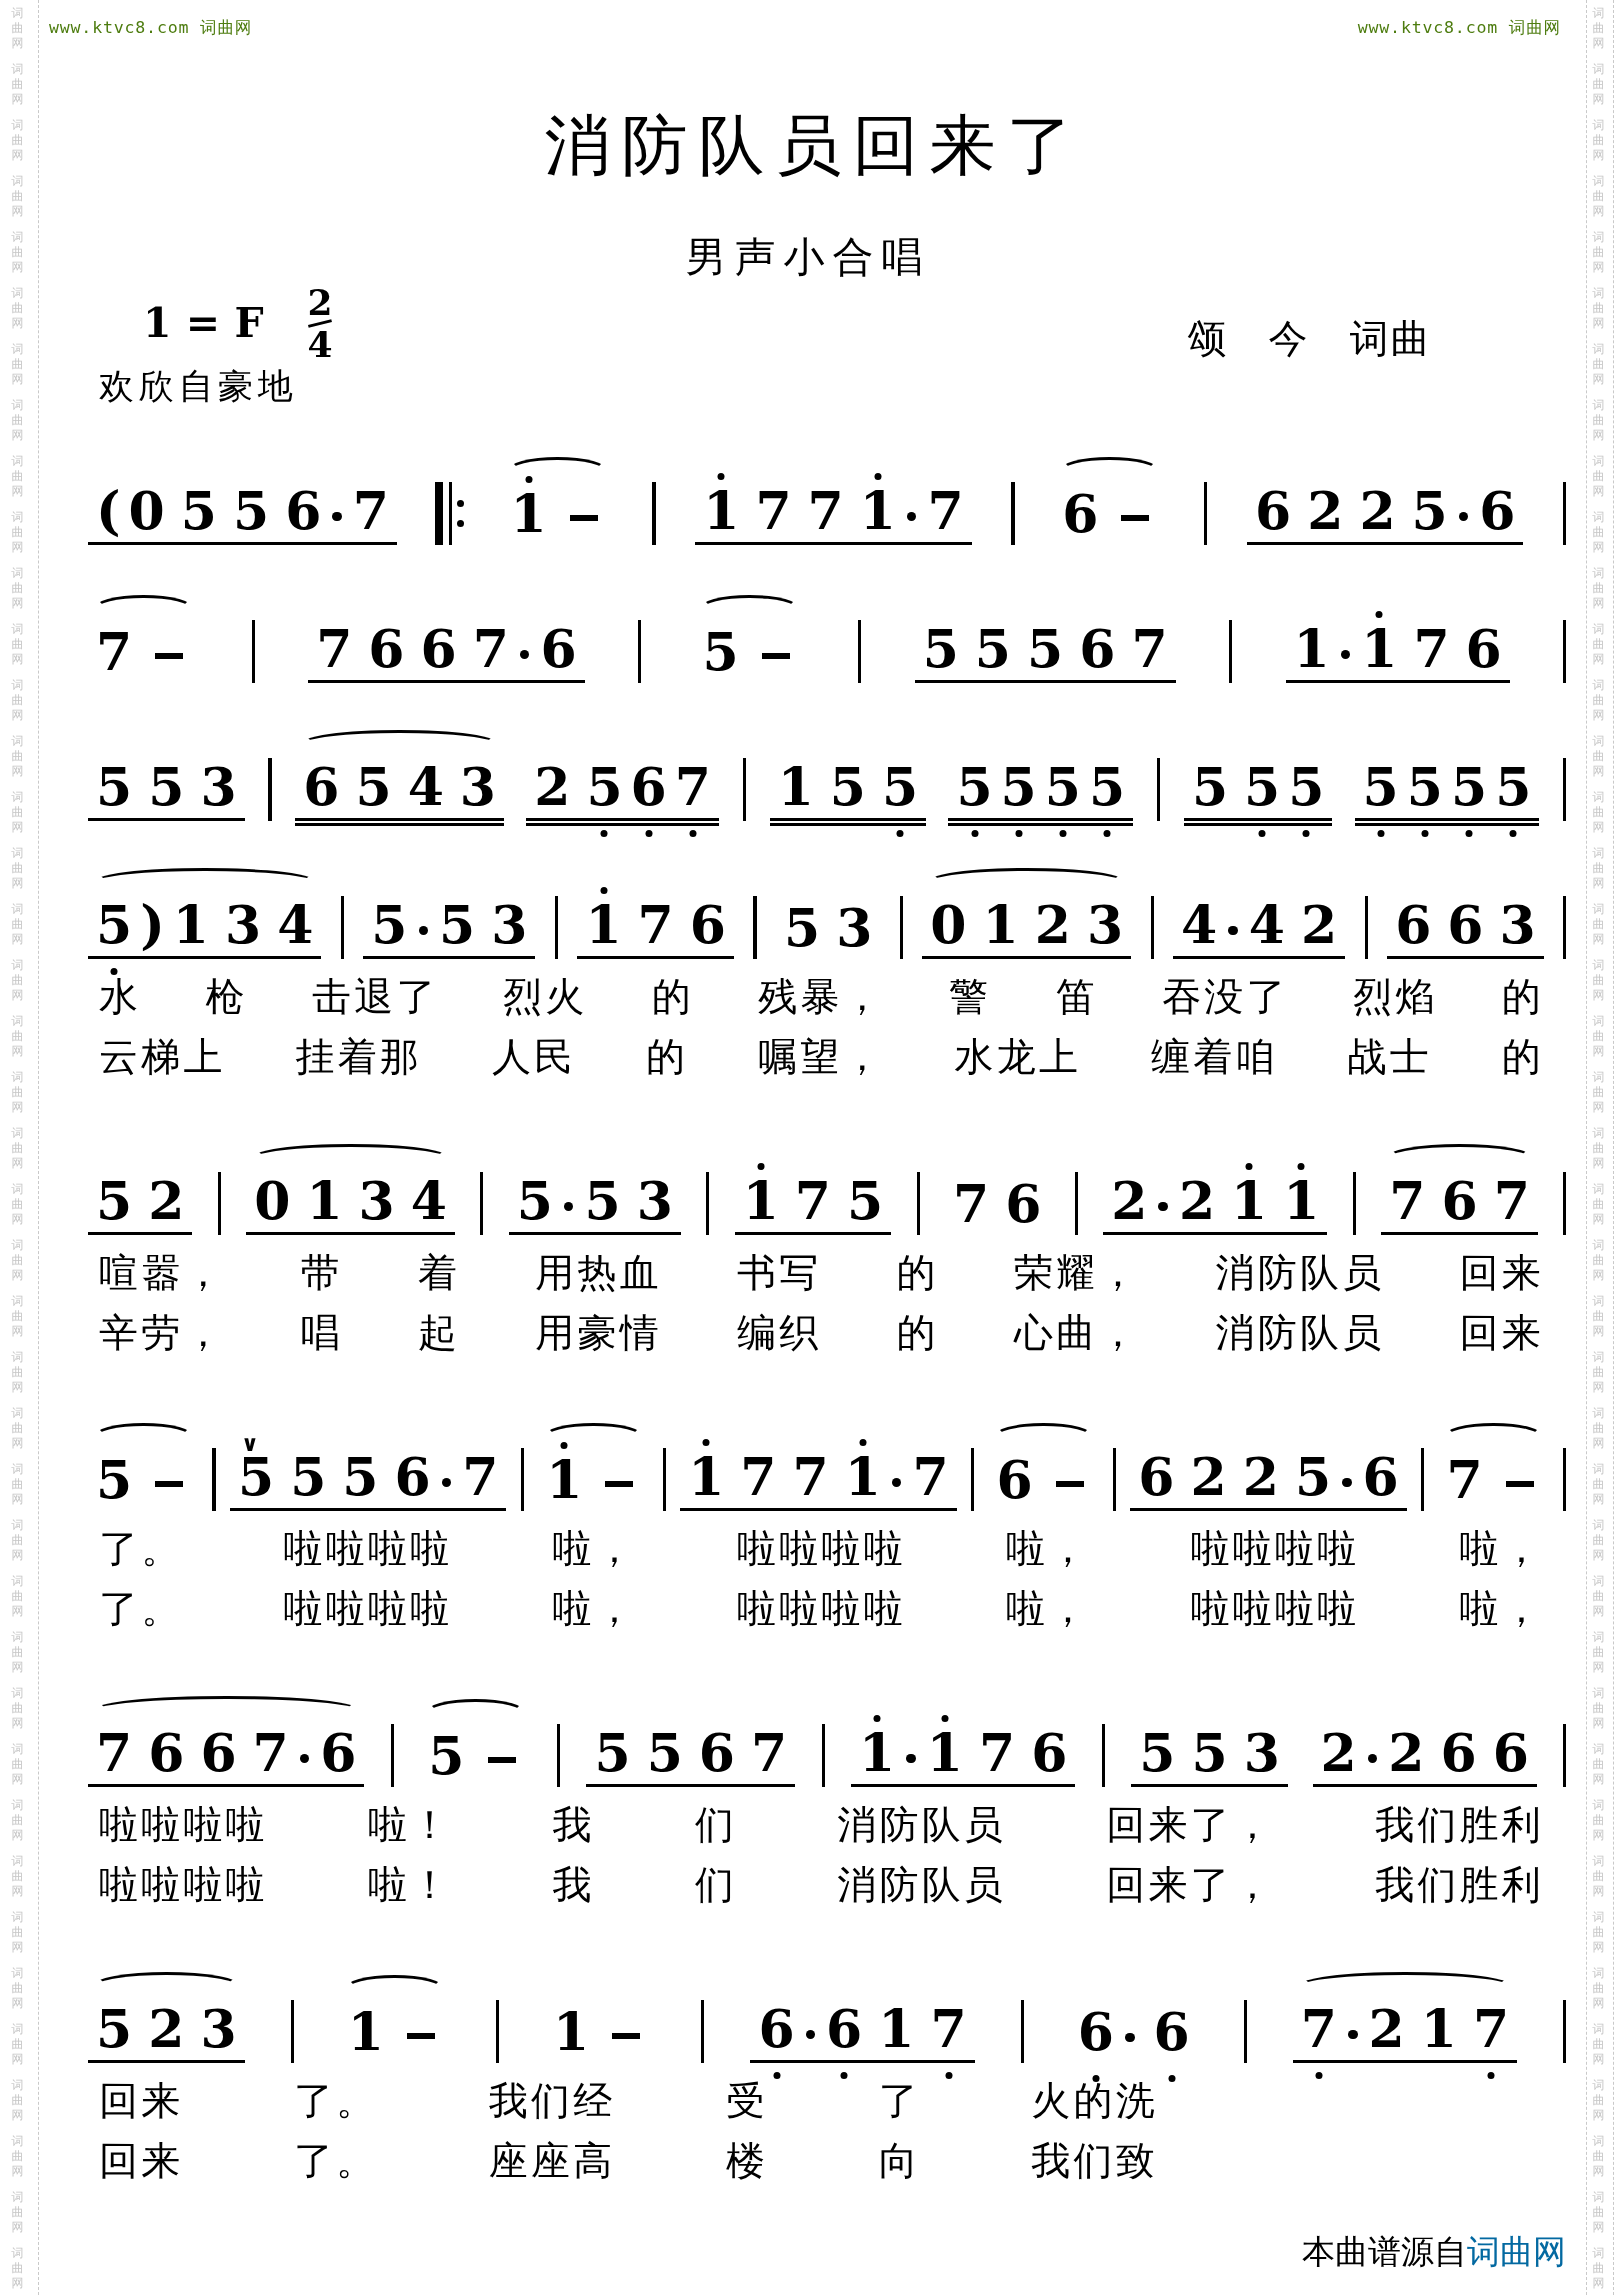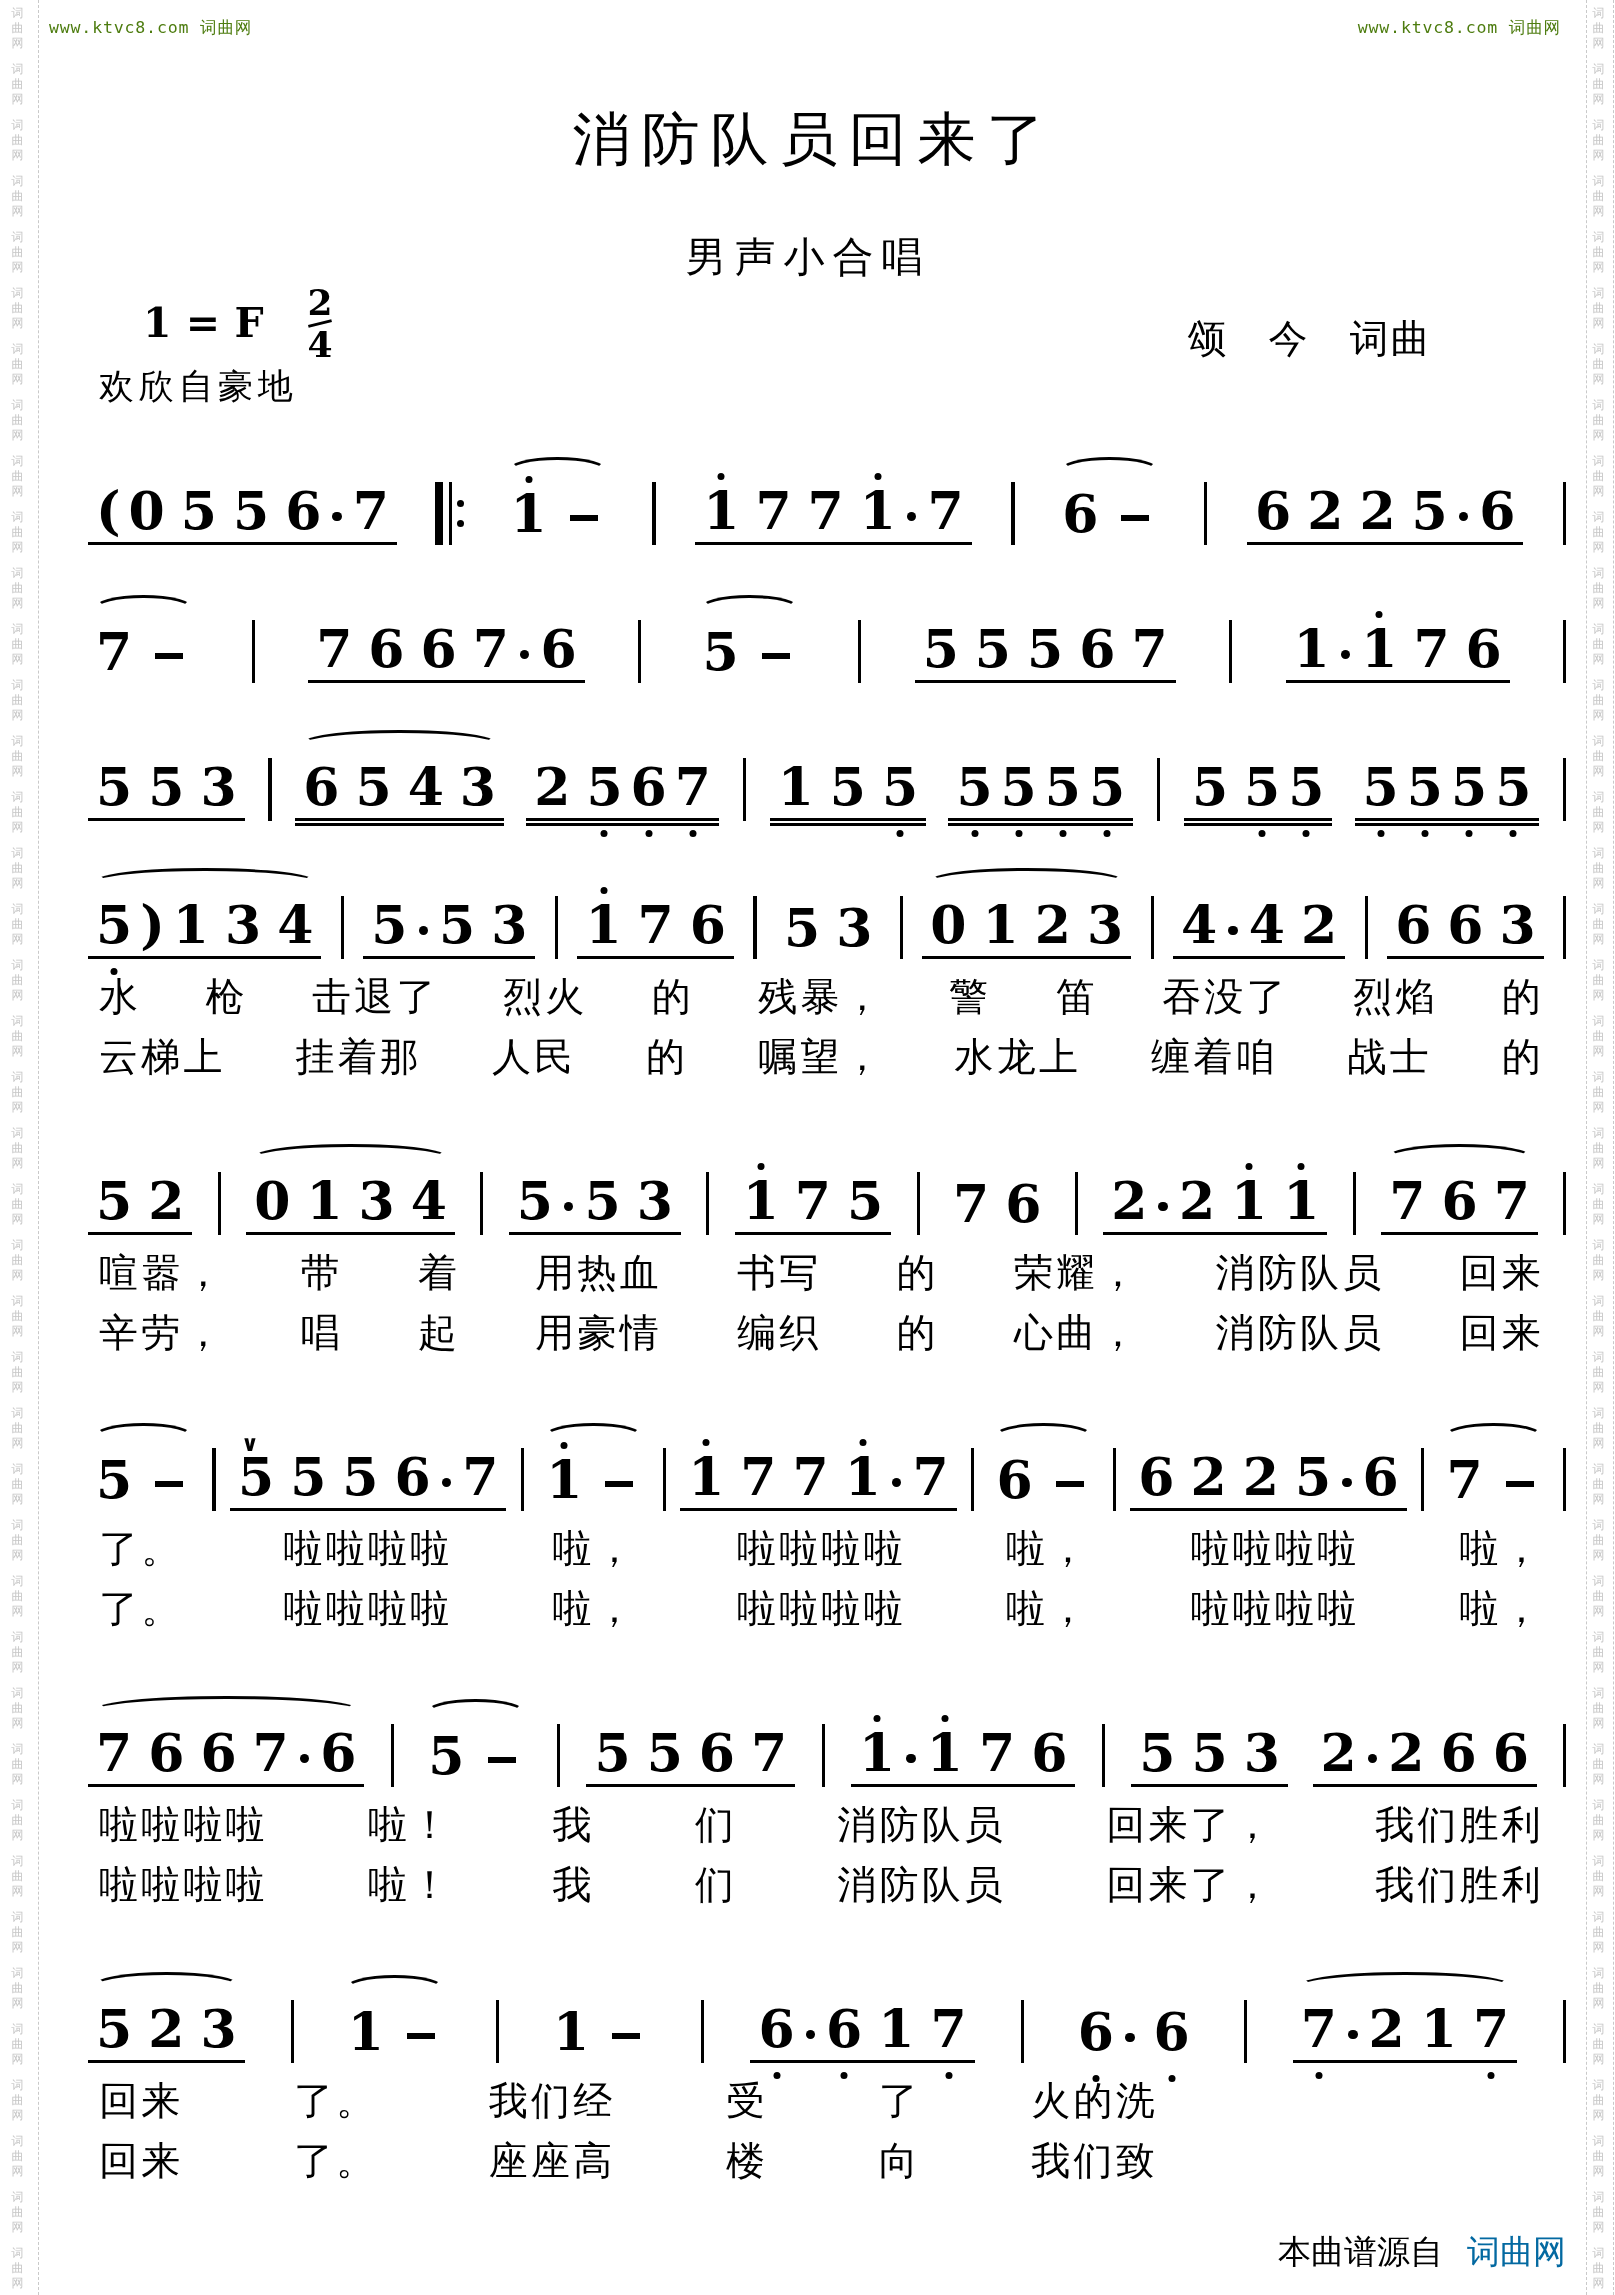--- a/index.html
+++ b/index.html
@@ -18,21 +18,21 @@
   #dash-left{left:38px;}
   #dash-right1{left:1586px;}
   #dash-right2{left:1613px;}
   
   .corner-wm{position:absolute;top:17.3px;font-family:"DejaVu Sans Mono",monospace;
     font-size:16.6px;color:#4d7c0f;letter-spacing:0.8px;}
   .corner-wm.left{left:49px;}
   .corner-wm.right{right:55px;}
   
   .title{position:absolute;top:101px;left:12px;right:0;text-align:center;
-    font-family:"DejaVu Sans",sans-serif;font-size:58px;letter-spacing:11px;font-weight:400;}
+    font-family:"DejaVu Sans",sans-serif;font-size:66px;letter-spacing:11px;font-weight:400;}
   .subtitle{position:absolute;top:230px;left:0;right:0;text-align:center;
     font-family:"DejaVu Sans",sans-serif;font-size:41px;letter-spacing:8px;}
   .key-row{position:absolute;top:284px;left:143px;display:flex;align-items:center;gap:44px;
     font-family:"DejaVu Serif",serif;font-size:41px;font-weight:700;}
   .timesig{display:inline-flex;flex-direction:column;align-items:center;
     font-size:36px;line-height:36px;font-weight:700;}
   .ts-bar{width:24px;height:3.2px;background:#000;margin:1.6px 0;transform:rotate(-14deg);}
   .credit{position:absolute;top:312px;right:185px;font-size:39px;letter-spacing:1.6px;}
   .tempo{position:absolute;top:363px;left:99px;font-size:35px;letter-spacing:4.7px;font-family:Liberation Serif, serif;}
   
@@ -63,21 +63,21 @@
     border:3.2px solid transparent;border-top-color:#000;border-radius:50%;}
   .breath{position:absolute;top:11px;left:11px;font-size:22px;font-weight:700;
     font-family:"DejaVu Sans",sans-serif;}
   
   .lyric-row{display:flex;justify-content:space-between;margin-top:16px;padding:0 24px 0 11px;
     font-size:39px;line-height:44px;letter-spacing:3.2px;}
   .lyric-row .g{white-space:nowrap;}
   .system.short .lyric-row{padding-right:410px;}
   
   .source{position:absolute;right:50px;bottom:20.5px;font-family:Liberation Sans, sans-serif;
-    font-size:33px;display:flex;align-items:center;gap:24px;}
+    font-size:33px;display:flex;align-items:center;}
   .source .pink{color:#0369a1;}
 </style>
 </head>
 <body>
 
 <div class="side-col left">
     <div class="wm-group">
       <div>词</div>
       <div>曲</div>
       <div>网</div>

